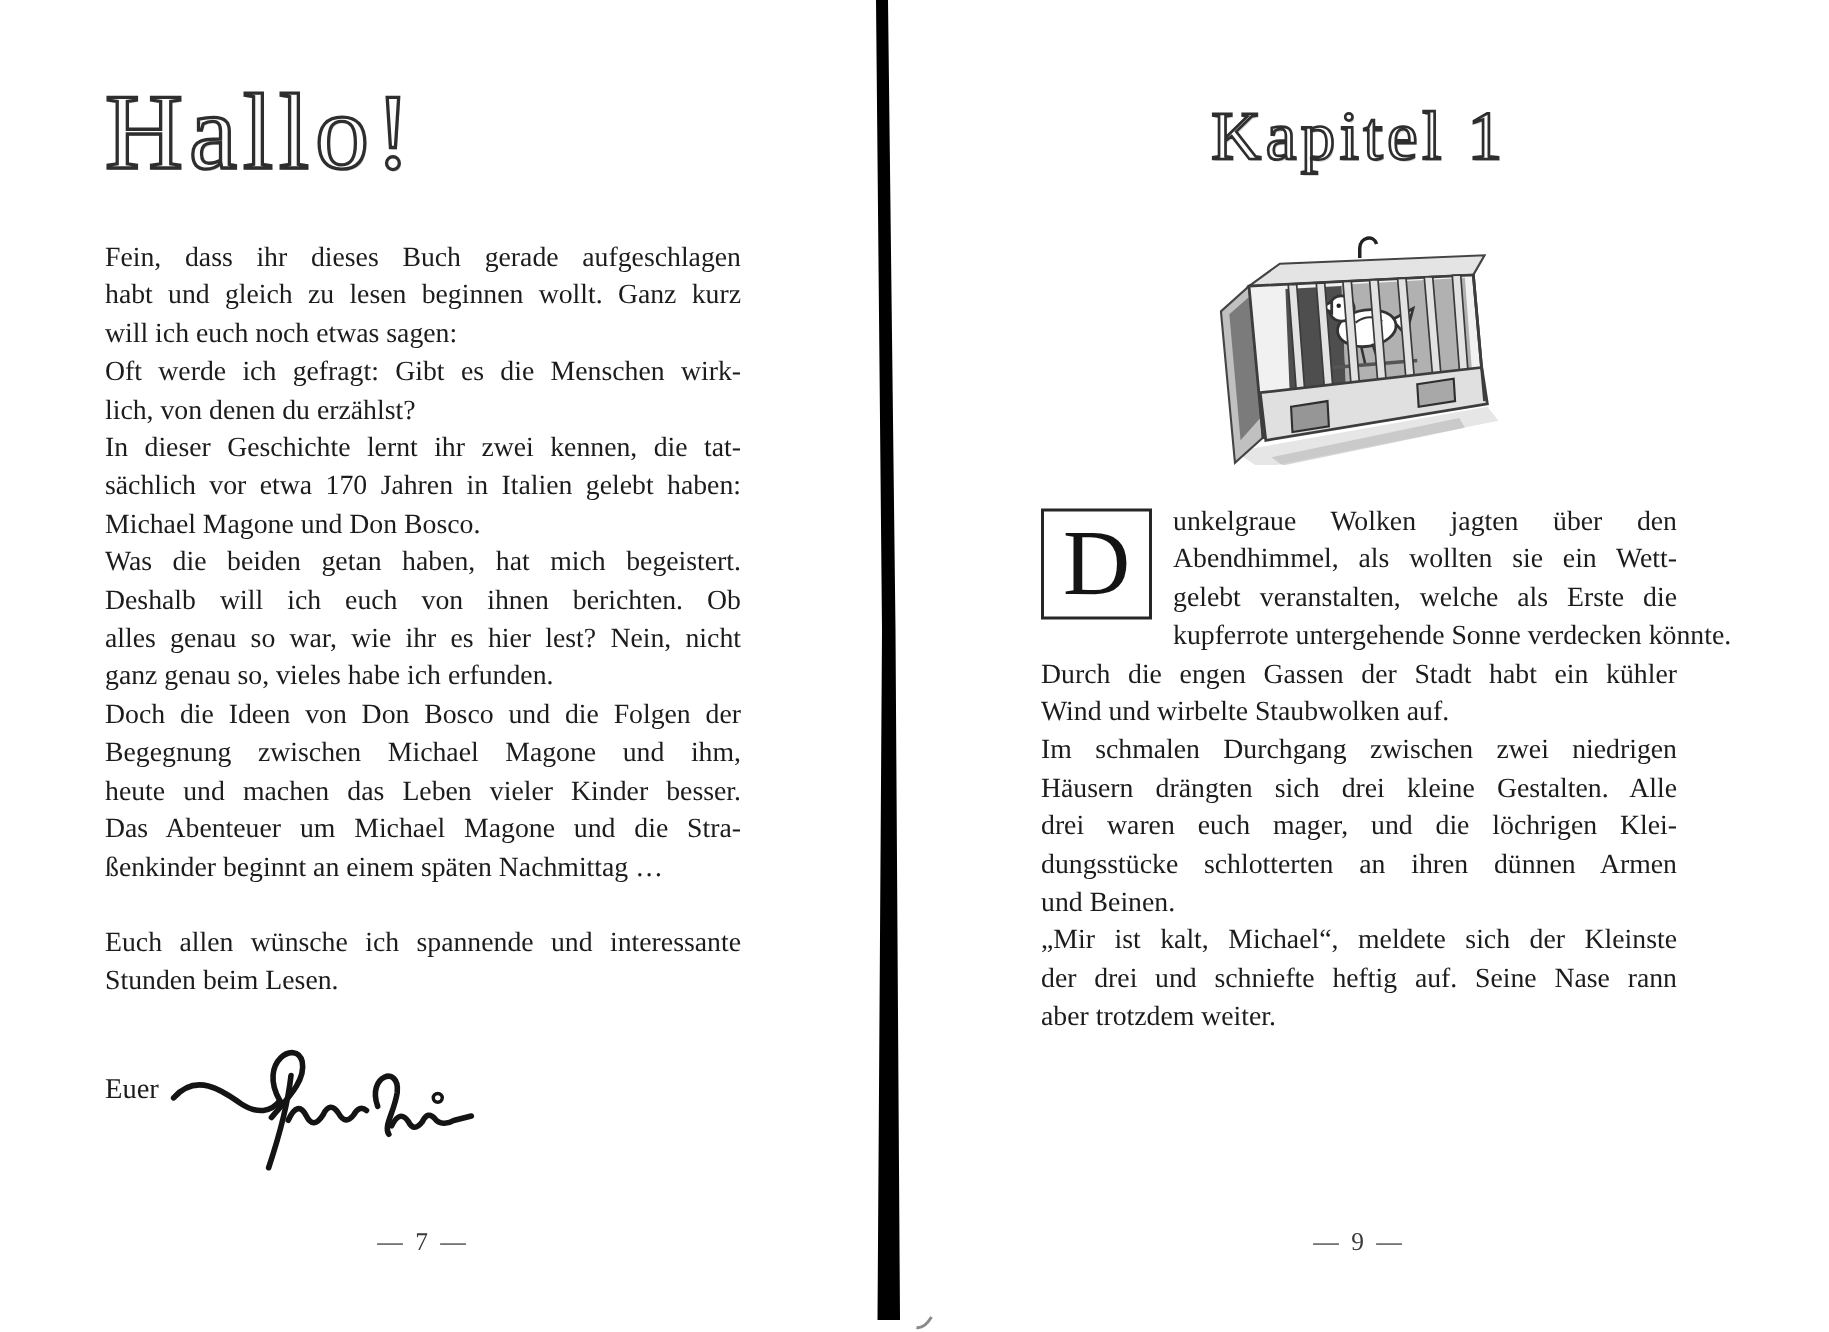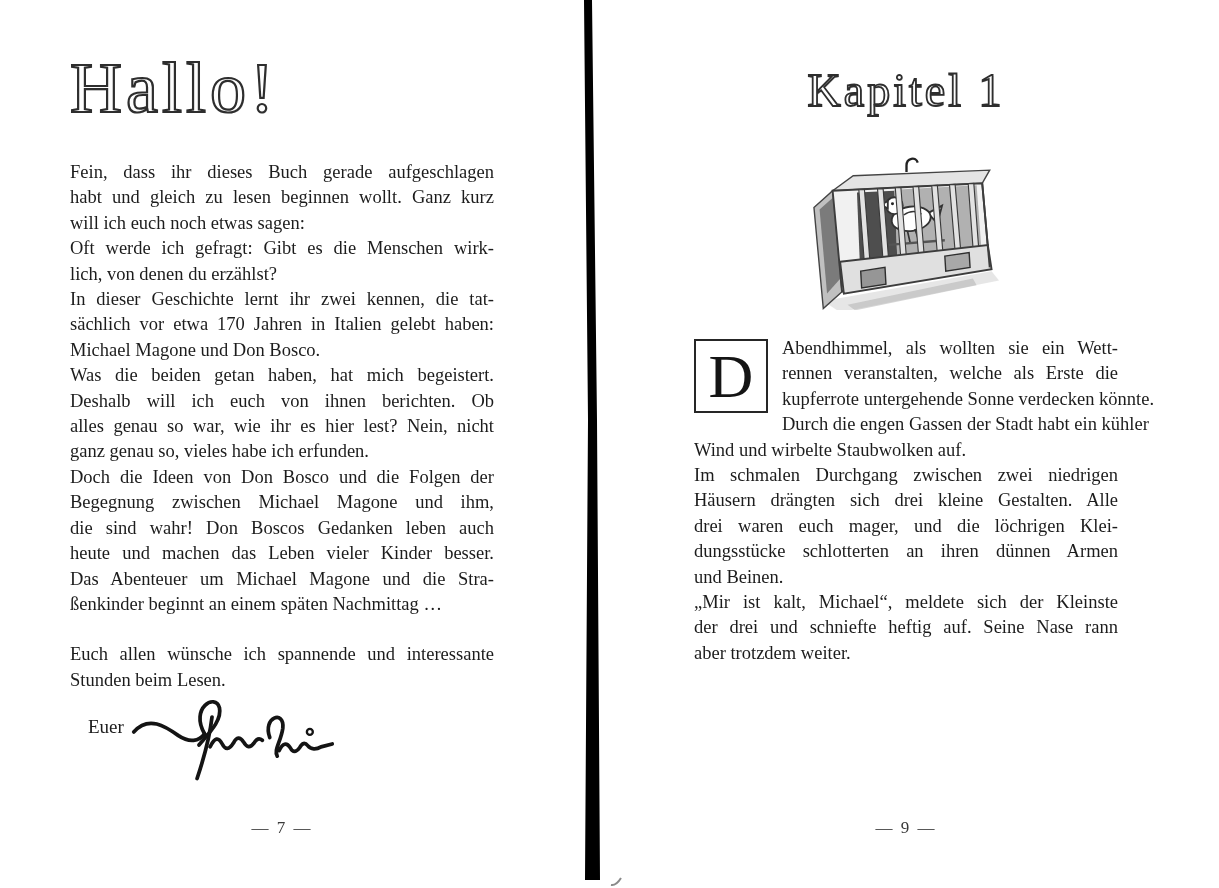--- a/index.html
+++ b/index.html
@@ -45,21 +45,21 @@
     float:left;width:70px;height:70px;margin:3px 14px 3px 0;
     border:2px solid #262626;box-sizing:content-box;
     font-size:62px;line-height:70px;text-align:center;color:#141414;
   }
 
   .illustration{
     position:absolute;top:150px;left:0;width:424px;height:165px;
     display:flex;justify-content:center;align-items:flex-start;
   }
 
-  .sig-row{position:absolute;left:18px;top:690px;width:424px;height:110px;}
+  .sig-row{position:absolute;left:0;top:690px;width:424px;height:110px;}
   .euer{position:absolute;left:0;top:26px;font-size:19px;}
   .signature{position:absolute;left:42px;top:0;}
 
   .pagenum{
     position:absolute;left:0;top:818px;width:424px;
     text-align:center;font-size:17px;color:#3a3a3a;letter-spacing:2px;
   }
 
   .spine-svg{position:absolute;left:0;top:0;pointer-events:none;}
 </style>
@@ -88,21 +88,20 @@
         </div>
         <div class="para">
           <div class="tline">Was die beiden getan haben, hat mich begeistert.</div>
           <div class="tline">Deshalb will ich euch von ihnen berichten. Ob</div>
           <div class="tline">alles genau so war, wie ihr es hier lest? Nein, nicht</div>
           <div class="tline lastline">ganz genau so, vieles habe ich erfunden.</div>
         </div>
         <div class="para">
           <div class="tline">Doch die Ideen von Don Bosco und die Folgen der</div>
           <div class="tline">Begegnung zwischen Michael Magone und ihm,</div>
-          <div class="tline">die sind wahr! Don Boscos Gedanken leben auch</div>
           <div class="tline">heute und machen das Leben vieler Kinder besser.</div>
           <div class="tline">Das Abenteuer um Michael Magone und die Stra-</div>
           <div class="tline lastline">ßenkinder beginnt an einem späten Nachmittag …</div>
         </div>
         <div class="para gap">
           <div class="tline">Euch allen wünsche ich spannende und interessante</div>
           <div class="tline lastline">Stunden beim Lesen.</div>
         </div>
       </div>
 
@@ -174,22 +173,23 @@
         <polygon points="44,118 202,100 206,126 48,152" fill="#e0e0e0" stroke="#3d3d3d" stroke-width="2"></polygon>
         <polygon points="66,128 92,124 93,142 67,146" fill="#969696" stroke="#2e2e2e" stroke-width="1.5"></polygon>
         <polygon points="156,112 182,108 183,124 157,128" fill="#a8a8a8" stroke="#2e2e2e" stroke-width="1.5"></polygon>
         <path d="M196,34 L204,124" stroke="#3d3d3d" stroke-width="2"></path>
       </svg>
     </div>
 
     <div class="body-text right-body">
       <span class="dropcap">D</span>
     <div class="para">
+          <div class="tline">unkelgraue Wolken jagten über den</div>
           <div class="tline">Abendhimmel, als wollten sie ein Wett-</div>
-          <div class="tline">rennen veranstalten, welche als Erste die</div>
+          <div class="tline">gelebt veranstalten, welche als Erste die</div>
           <div class="tline">kupferrote untergehende Sonne verdecken könnte.</div>
           <div class="tline">Durch die engen Gassen der Stadt habt ein kühler</div>
           <div class="tline lastline">Wind und wirbelte Staubwolken auf.</div>
         </div>
         <div class="para">
           <div class="tline">Im schmalen Durchgang zwischen zwei niedrigen</div>
           <div class="tline">Häusern drängten sich drei kleine Gestalten. Alle</div>
           <div class="tline">drei waren euch mager, und die löchrigen Klei-</div>
           <div class="tline">dungsstücke schlotterten an ihren dünnen Armen</div>
           <div class="tline lastline">und Beinen.</div>

